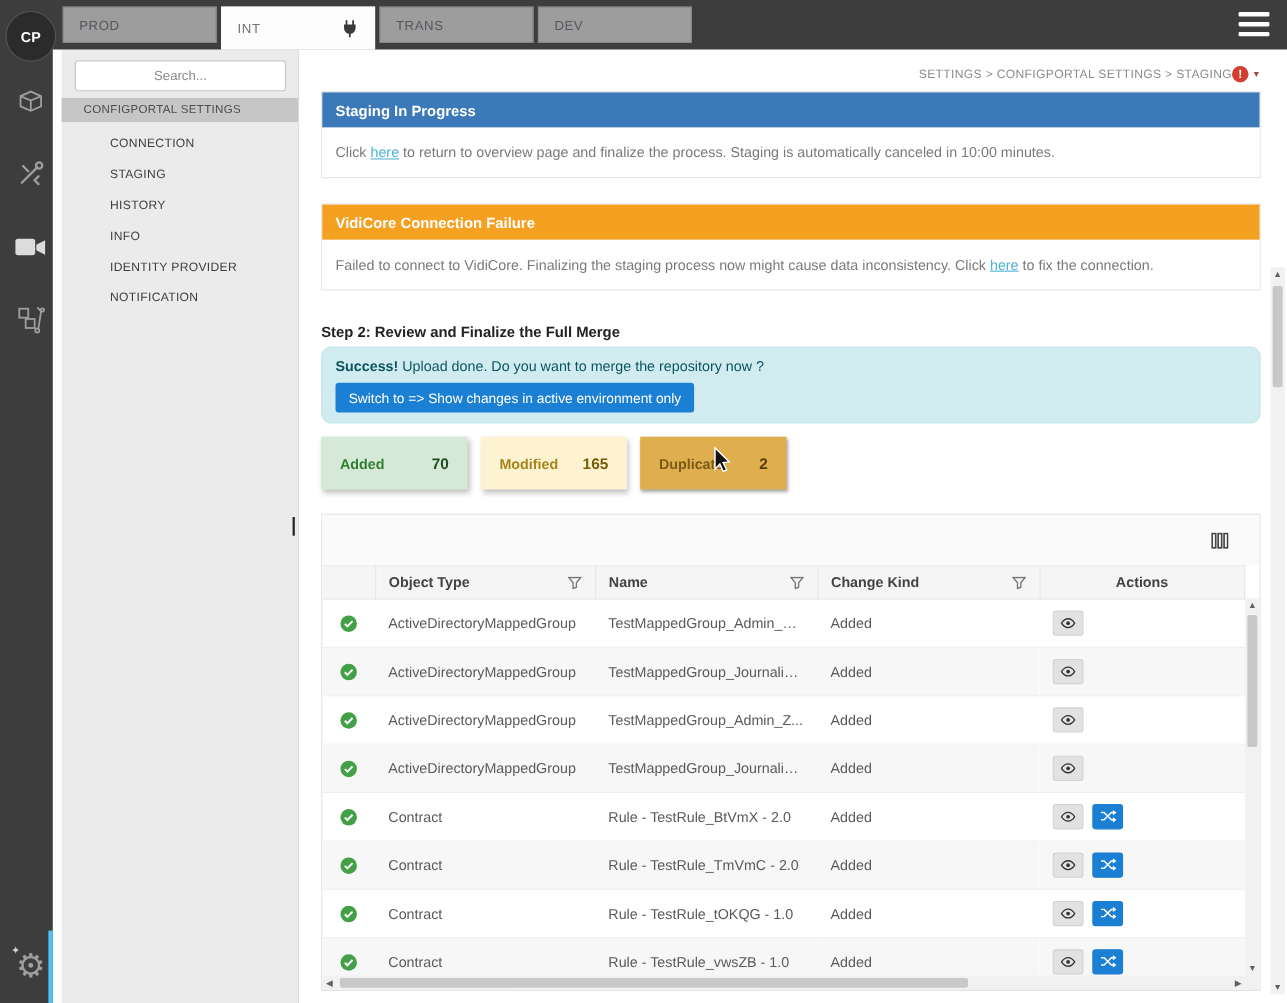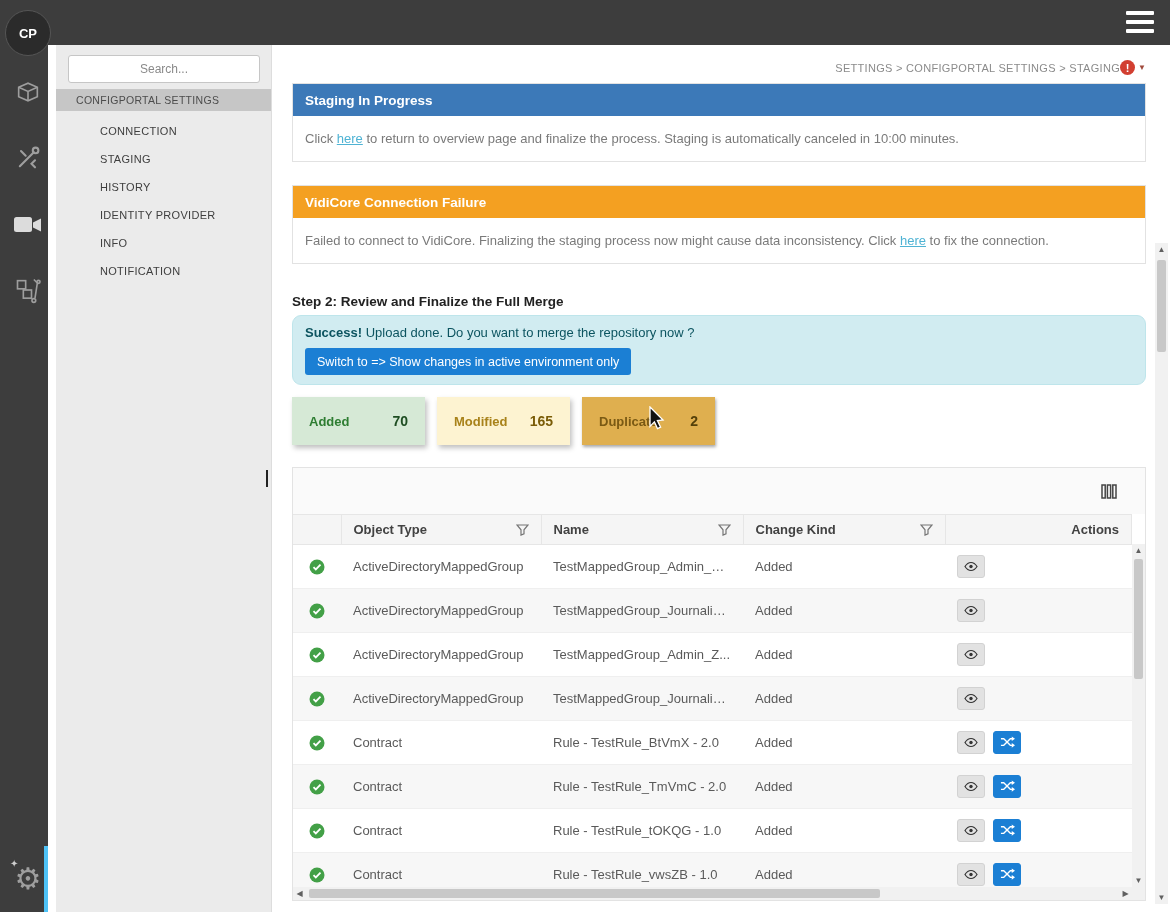--- a/index.html
+++ b/index.html
@@ -73,21 +73,21 @@
   .stat-card.duplicate { background:#dfaf4f; color:#7a5a14; box-shadow:1px 2px 3px rgba(0,0,0,.35); }
   .stat-card.duplicate .stat-value { color:#54400a; font-size:14px; }
 
   
   .table-card { position:relative; margin-top:22px; border:1px solid #e3e3e3; height:434px; overflow:hidden; background:#fff; }
   .table-toolbar { height:46px; background:#fafafa; display:flex; align-items:center; justify-content:flex-end; padding-right:28px; }
   .colchooser { cursor:pointer; display:flex; align-items:center; }
   table { border-collapse:collapse; table-layout:fixed; width:calc(100% - 13px); }
   col.c-status { width:48px; } col.c-type { width:200px; } col.c-name { width:202px; } col.c-kind { width:202px; }
   thead th { height:30px; background:#f5f5f5; border:1px solid #e6e6e6; border-left:none; font-size:13px; font-weight:600;
-             color:#424242; text-align:right; padding:0 12px; }
+             color:#424242; text-align:center; padding:0 12px; }
   thead th .th-inner { display:flex; align-items:center; justify-content:space-between; }
   tbody td { height:44px; font-size:13px; color:#5a5a5a; padding:0 12px; border-bottom:1px solid #efefef;
              white-space:nowrap; overflow:hidden; text-overflow:ellipsis; }
   tbody tr:nth-child(even) td { background:#f7f7f7; }
   td.status-cell { text-align:center; padding:0; }
   .check-badge { display:inline-flex; width:16px; height:16px; vertical-align:middle; }
   .btn-eye { width:28px; height:23px; background:#e2e2e2; border:1px solid #d2d2d2; border-radius:3px; cursor:pointer;
              display:inline-flex; align-items:center; justify-content:center; }
   .btn-merge { width:28px; height:23px; background:#1b7fd4; border:1px solid #1b7fd4; border-radius:3px; cursor:pointer;
                display:inline-flex; align-items:center; justify-content:center; margin-left:8px; }
@@ -113,20 +113,43 @@
   .text-caret { position:absolute; left:266px; top:470px; width:2px; height:17px; background:#222; z-index:7; }
   .cursor { position:absolute; left:648px; top:406px; z-index:20; pointer-events:none; }
   svg { display:block; }
 </style>
 </head>
 <body>
 
 <div class="app">
 
   <header class="topbar">
+    <div class="tabs">
+      <div class="tab">
+          <span>PROD</span>
+        </div>
+      <div class="tab active">
+        <span>INT</span>
+        <span>
+          <svg width="16" height="16" viewBox="0 0 16 16">
+              <g stroke="#3a3a3a" stroke-width="1.6" fill="none" stroke-linecap="round">
+                <path d="M5 1v4M11 1v4"></path>
+                <path d="M3.5 5h9v2.5a4.5 4.5 0 0 1-9 0z" fill="#3a3a3a"></path>
+                <path d="M8 12v3.5"></path>
+              </g>
+            </svg>
+        </span>
+      </div>
+      <div class="tab">
+          <span>TRANS</span>
+        </div>
+      <div class="tab">
+          <span>DEV</span>
+        </div>
+    </div>
     <div class="hamburger">
         <span></span>
         <span></span>
         <span></span>
       </div>
   </header>
 
   <nav class="rail">
     <div class="avatar">CP</div>
     <div class="rail-icon" style="top:72px;">
@@ -161,22 +184,22 @@
     <div class="rail-accent"></div>
   </nav>
 
   <aside class="sidebar">
     <input class="search-input" placeholder="Search..." style="">
     <div class="side-section">CONFIGPORTAL SETTINGS</div>
     <ul class="side-menu">
       <li>CONNECTION</li>
       <li>STAGING</li>
       <li>HISTORY</li>
+      <li>INFO</li>
       <li>IDENTITY PROVIDER</li>
-      <li>INFO</li>
       <li>NOTIFICATION</li>
     </ul>
   </aside>
 
   <main class="main">
 
     <div class="breadcrumb-row">
       <span class="breadcrumb">SETTINGS &gt; CONFIGPORTAL SETTINGS &gt; STAGING</span>
       <span class="alert-indicator">
         <span class="alert-dot">!</span>

